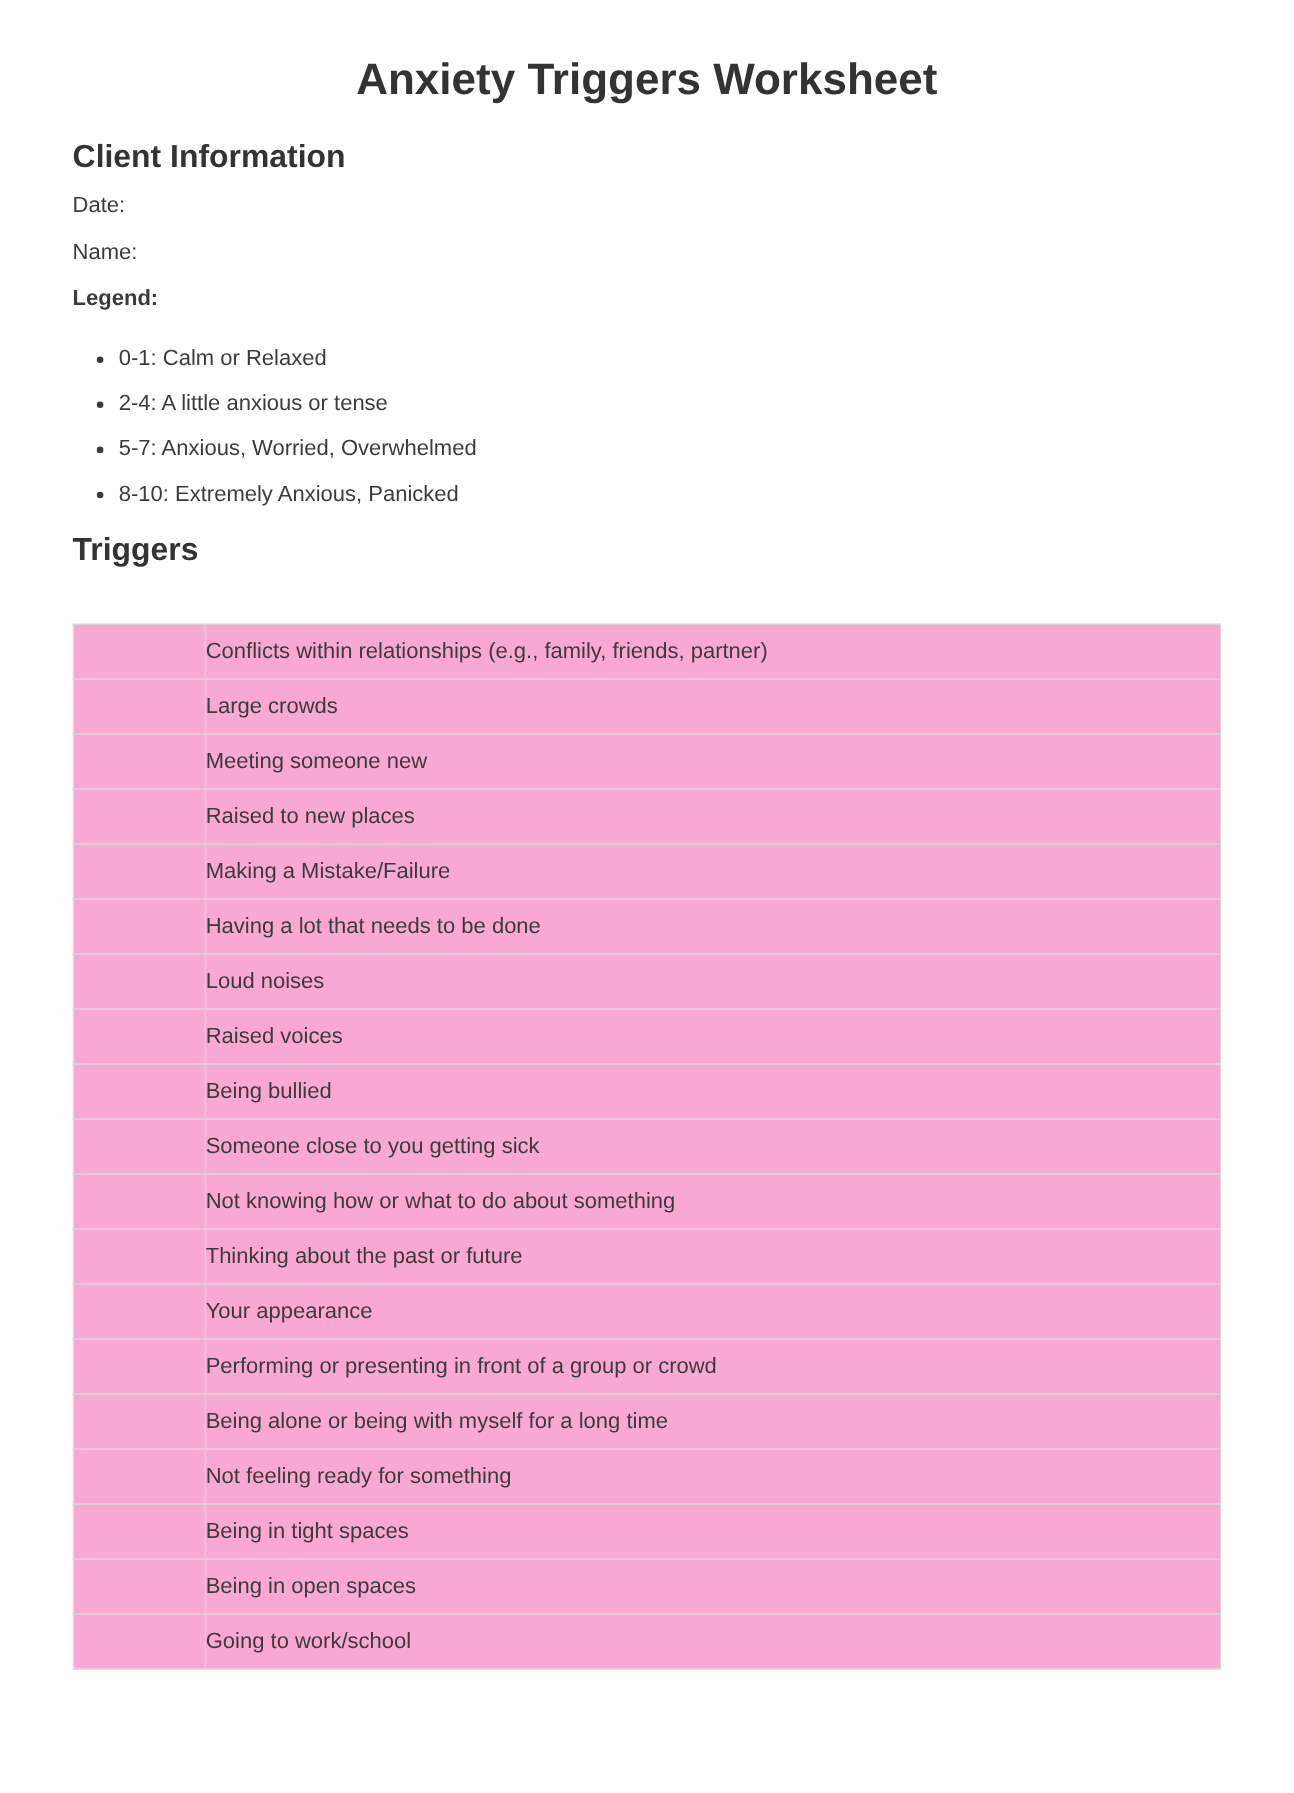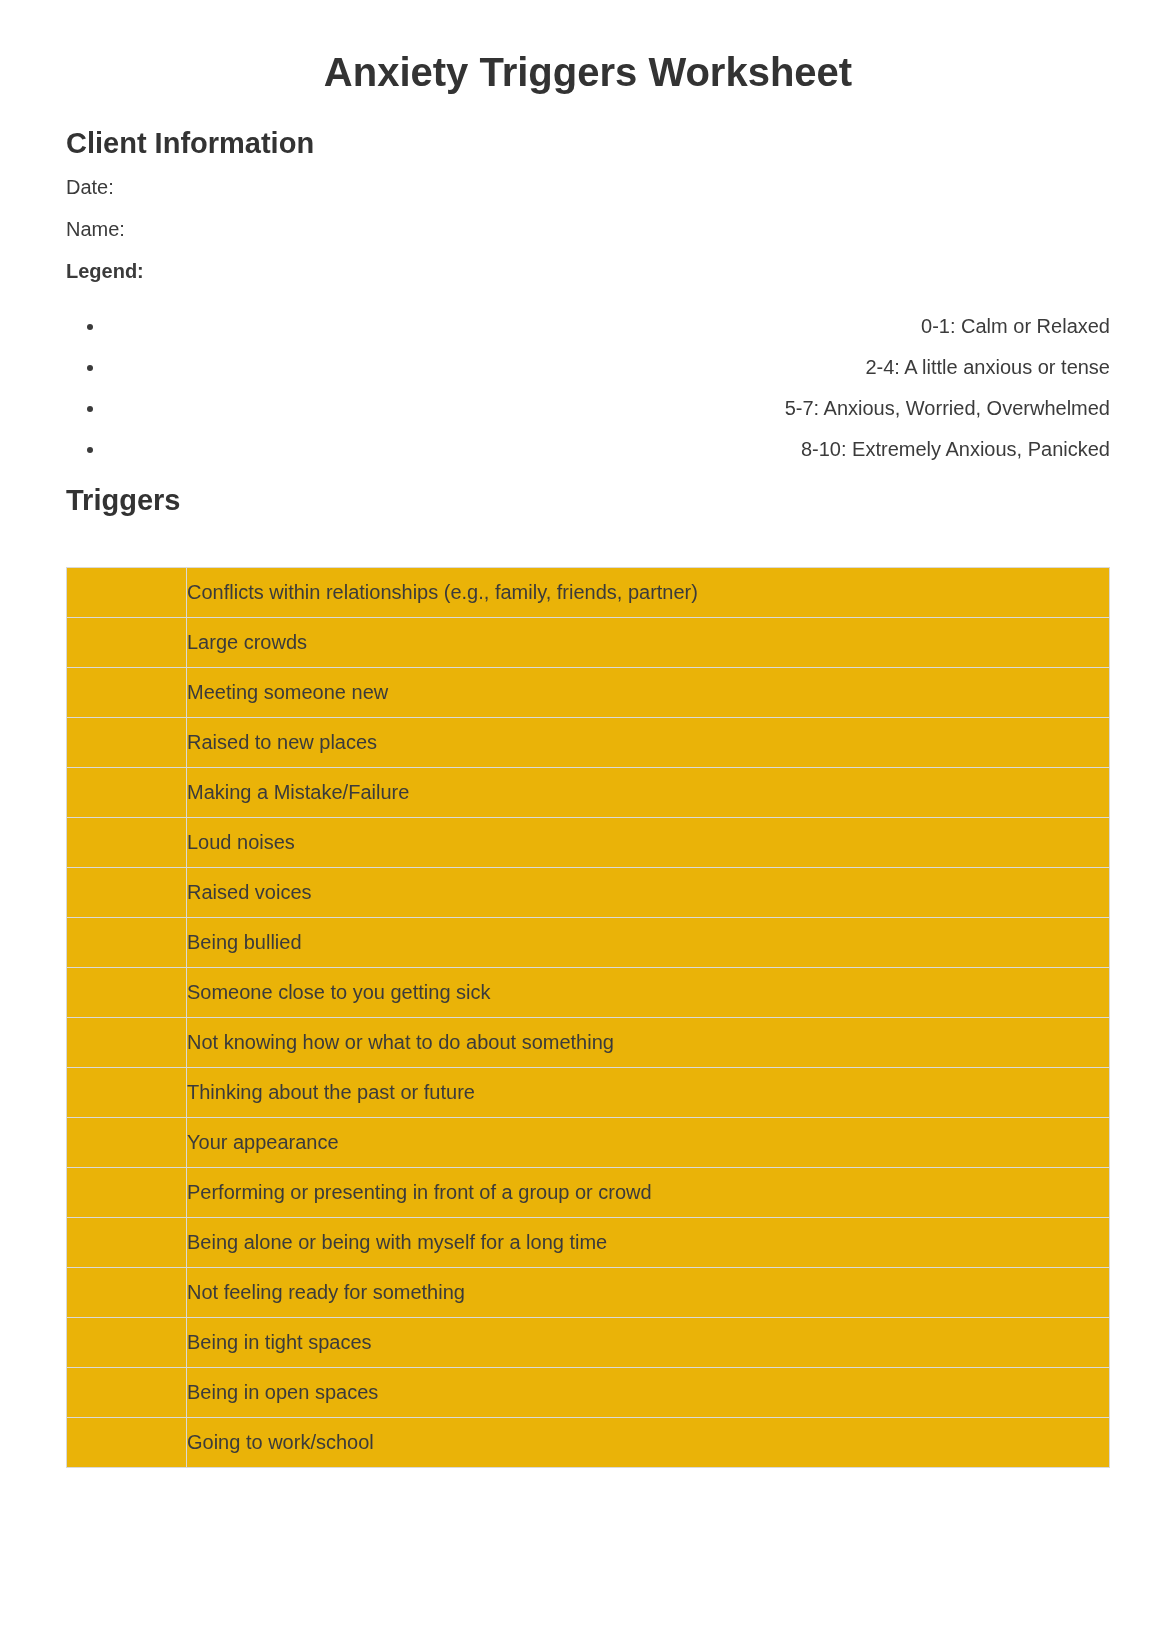--- a/index.html
+++ b/index.html
@@ -42,21 +42,20 @@
     margin: 0;
   }
   p.m-top { margin-top: 14px; }
   p.m-top-sm { margin-top: 18px; }
   .bold { font-weight: 700; }
   .italic { font-style: italic; }
   ul.legend-list {
     margin: 31px 0 0 0;
     padding: 0 0 0 40px;
     list-style: disc;
-    text-align: right;
   }
   ul.legend-list li {
     font-size: 20px;
     line-height: 1.2;
     margin: 0 0 17px 0;
     padding-left: 2px;
   }
   ul.legend-list li:last-child { margin-bottom: 0; }
   h2.triggers-heading { margin-top: 22px; }
   table.triggers-table {
@@ -65,21 +64,21 @@
     border-collapse: collapse;
     table-layout: fixed;
   }
   table.triggers-table td {
     border: 1px solid #d9d9d9;
     height: 49px;
     font-size: 20px;
     line-height: 1.2;
     vertical-align: middle;
     padding: 0;
-    background: #eab308;
+    background: #f9a8d4;
   }
   td.rating-cell { width: 119px; }
   td.trigger-cell { padding-left: 14px; }
 </style>
 </head>
 <body>
 
 <div class="page">
 
   <h1 class="doc-title">Anxiety Triggers Worksheet</h1>
@@ -116,20 +115,24 @@
         <td class="rating-cell"></td>
         <td class="trigger-cell">Meeting someone new</td>
       </tr>
       <tr>
         <td class="rating-cell"></td>
         <td class="trigger-cell">Raised to new places</td>
       </tr>
       <tr>
         <td class="rating-cell"></td>
         <td class="trigger-cell">Making a Mistake/Failure</td>
+      </tr>
+      <tr>
+        <td class="rating-cell"></td>
+        <td class="trigger-cell">Having a lot that needs to be done</td>
       </tr>
       <tr>
         <td class="rating-cell"></td>
         <td class="trigger-cell">Loud noises</td>
       </tr>
       <tr>
         <td class="rating-cell"></td>
         <td class="trigger-cell">Raised voices</td>
       </tr>
       <tr>

